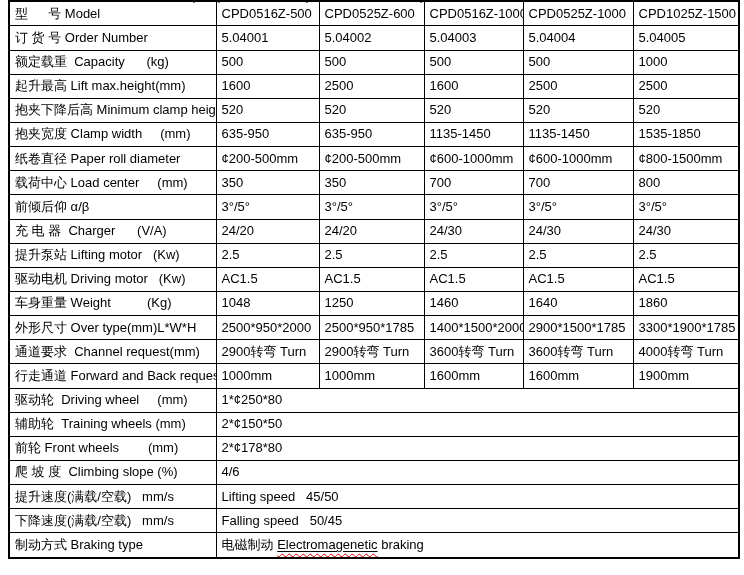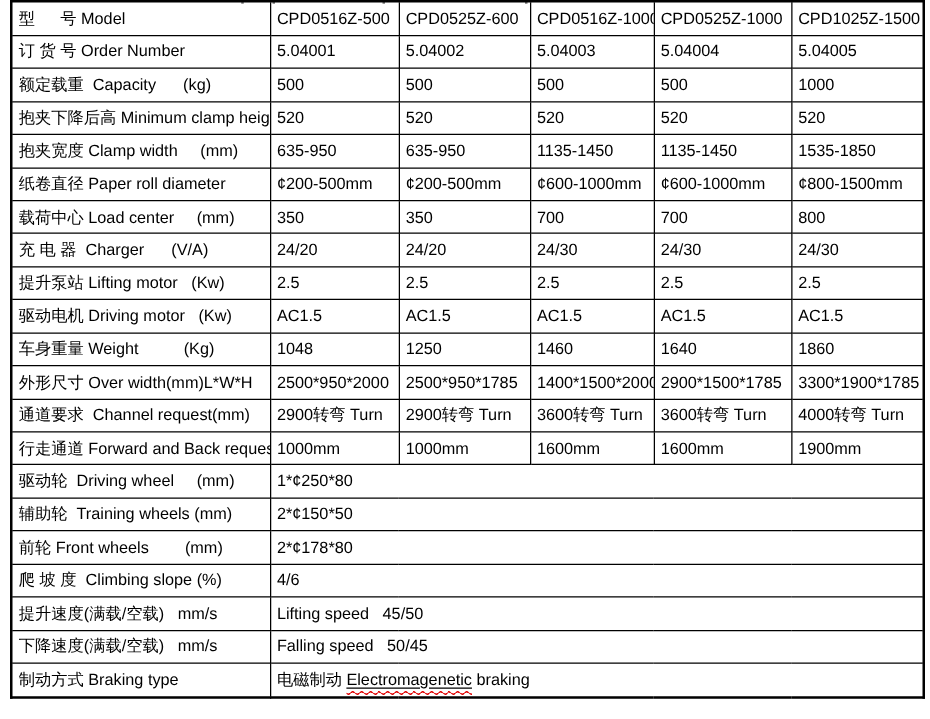--- a/index.html
+++ b/index.html
@@ -94,20 +94,28 @@
         </tr>
         <tr>
           <td class="label">额定载重  Capacity      (kg)</td>
           <td class="val">500</td>
           <td class="val">500</td>
           <td class="val">500</td>
           <td class="val">500</td>
           <td class="val">1000</td>
         </tr>
         <tr>
+          <td class="label">起升最高 Lift max.height(mm)</td>
+          <td class="val">1600</td>
+          <td class="val">2500</td>
+          <td class="val">1600</td>
+          <td class="val">2500</td>
+          <td class="val">2500</td>
+        </tr>
+        <tr>
           <td class="label">抱夹下降后高 Minimum clamp height</td>
           <td class="val">520</td>
           <td class="val">520</td>
           <td class="val">520</td>
           <td class="val">520</td>
           <td class="val">520</td>
         </tr>
         <tr>
           <td class="label">抱夹宽度 Clamp width     (mm)</td>
           <td class="val">635-950</td>
@@ -126,20 +134,28 @@
         </tr>
         <tr>
           <td class="label">载荷中心 Load center     (mm)</td>
           <td class="val">350</td>
           <td class="val">350</td>
           <td class="val">700</td>
           <td class="val">700</td>
           <td class="val">800</td>
         </tr>
         <tr>
+          <td class="label">前倾后仰 α/β</td>
+          <td class="val">3°/5°</td>
+          <td class="val">3°/5°</td>
+          <td class="val">3°/5°</td>
+          <td class="val">3°/5°</td>
+          <td class="val">3°/5°</td>
+        </tr>
+        <tr>
           <td class="label">充 电 器  Charger      (V/A)</td>
           <td class="val">24/20</td>
           <td class="val">24/20</td>
           <td class="val">24/30</td>
           <td class="val">24/30</td>
           <td class="val">24/30</td>
         </tr>
         <tr>
           <td class="label">提升泵站 Lifting motor   (Kw)</td>
           <td class="val">2.5</td>
@@ -158,21 +174,21 @@
         </tr>
         <tr>
           <td class="label">车身重量 Weight          (Kg)</td>
           <td class="val">1048</td>
           <td class="val">1250</td>
           <td class="val">1460</td>
           <td class="val">1640</td>
           <td class="val">1860</td>
         </tr>
         <tr>
-          <td class="label">外形尺寸 Over width(mm)L*W*H</td>
+          <td class="label">外形尺寸 Over type(mm)L*W*H</td>
           <td class="val">2500*950*2000</td>
           <td class="val">2500*950*1785</td>
           <td class="val">1400*1500*2000</td>
           <td class="val">2900*1500*1785</td>
           <td class="val">3300*1900*1785</td>
         </tr>
         <tr>
           <td class="label">通道要求  Channel request(mm)</td>
           <td class="val">2900转弯 Turn</td>
           <td class="val">2900转弯 Turn</td>

